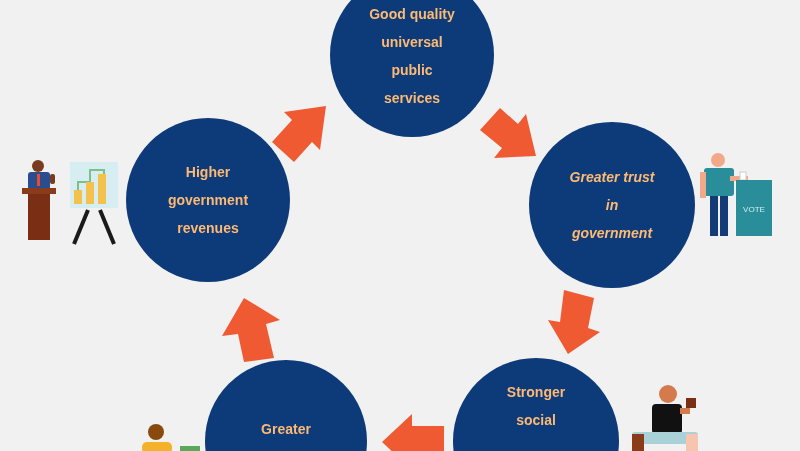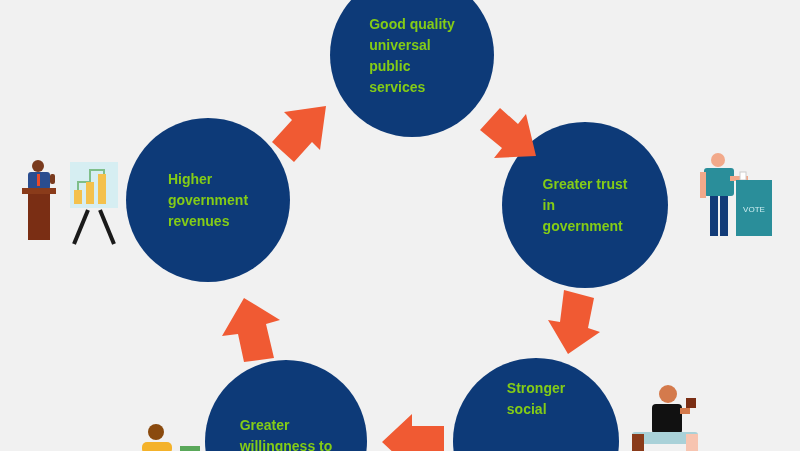--- a/index.html
+++ b/index.html
@@ -11,42 +11,43 @@
   }
   .stage { position: absolute; left: 0; top: 0; width: 800px; height: 451px; }
   .node {
     position: absolute;
     border-radius: 50%;
     background: #0d3a78;
     display: flex; align-items: center; justify-content: center;
     box-sizing: border-box;
   }
   .node-label {
-    color: #84cc16;
+    color: #fdba74;
     font-size: 14px;
-    line-height: 21px;
+    line-height: 28px;
+    text-align: center;
     font-weight: 600;
     white-space: pre-line;
   }
   .arrow { position: absolute; }
   .icon { position: absolute; }
 </style>
 </head>
 <body>
 
 <div class="stage">
 
   <div class="node" style="left:330px; top:-27px; width:164px; height:164px;">
     <div class="node-label" style="margin-top:2px;">Good quality
 universal
 public
 services</div>
   </div>
 
-  <div class="node" style="left:502px; top:122px; width:166px; height:166px;">
+  <div class="node" style="left:529px; top:122px; width:166px; height:166px;font-style:italic;">
     <div class="node-label">Greater trust
 in
 government</div>
   </div>
 
   <div class="node" style="left:453px; top:358px; width:166px; height:166px; align-items:flex-start;">
     <div class="node-label" style="margin-top:20px;">Stronger
 social</div>
   </div>
 

